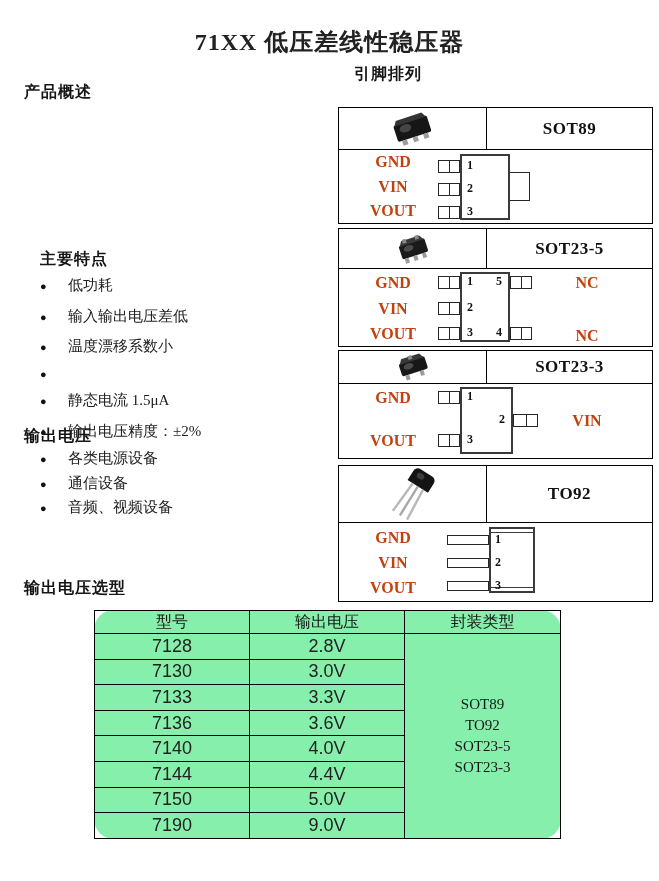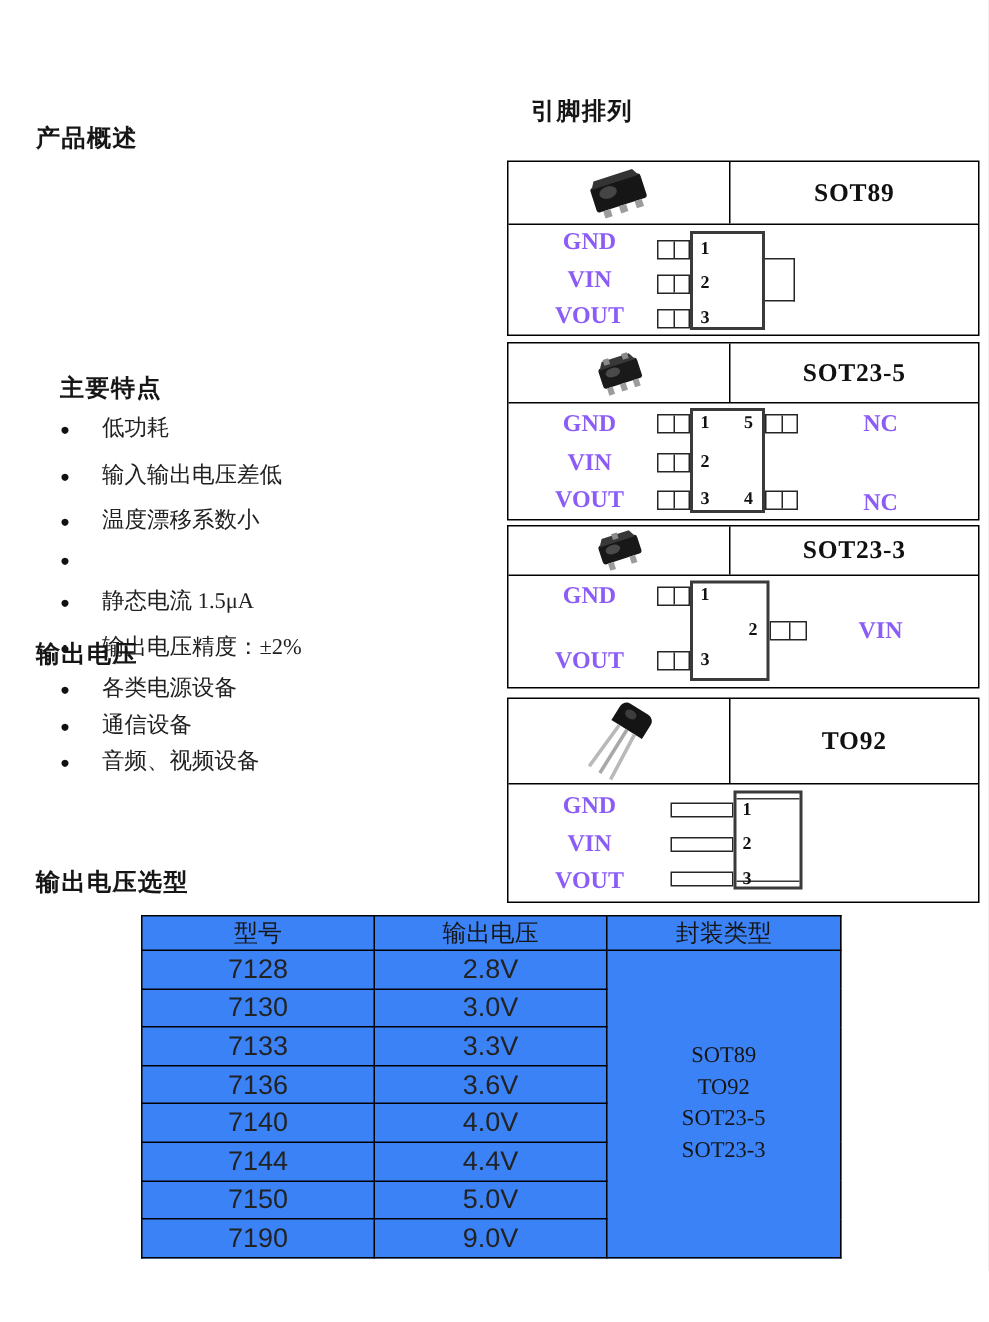--- a/index.html
+++ b/index.html
@@ -41,21 +41,21 @@
   }
   .pkg-name-cell {
     flex:1; display:flex; align-items:center; justify-content:center;
     font-family:"Liberation Serif", serif; font-weight:bold; font-size:17px;
     letter-spacing:0.5px; color:#111;
   }
   .pinrow { position:relative; }
   .pin-col { position:absolute; left:16px; top:0; bottom:0; width:76px; }
   .pin-col .pin-label, .right-col .pin-label {
     position:absolute; left:0; width:100%; text-align:center;
-    font-family:"Liberation Serif", serif; font-weight:600; font-size:16px; color:#8b5cf6;
+    font-family:"Liberation Serif", serif; font-weight:600; font-size:16px; color:#c2410c;
   }
   .right-col { position:absolute; left:205px; top:0; bottom:0; width:86px; }
   .pin {
     position:absolute; width:22px; height:13px;
     border:1.5px solid #262626; background:#fff;
   }
   .pin::after {
     content:""; position:absolute; left:50%; top:0; bottom:0;
     border-left:1.5px solid #262626;
   }
@@ -69,21 +69,22 @@
   }
   .pin-num {
     position:absolute; font-family:"Liberation Serif", serif; font-weight:bold;
     font-size:12px; color:#111;
   }
   .dline { position:absolute; left:0; right:0; border-top:1.5px solid #3a3a3a; }
 
   
   .sel-table {
     position:absolute; left:94px; top:610px; border-collapse:collapse;
-    background:#3b82f6;
+    background:#86efac;
+    border-radius:20px;
   }
   .sel-table th, .sel-table td { border:1.2px solid #000; text-align:center; padding:0; }
   .sel-table th {
     width:155px; height:23px; font-family:"Liberation Serif", serif;
     font-weight:normal; font-size:16px; color:#161616;
   }
   .sel-table td.val {
     height:25.6px; font-family:Liberation Sans, sans-serif; font-size:18px; color:#222;
   }
   .pkg-type-cell { width:156px; vertical-align:middle; }
@@ -93,20 +94,21 @@
   .footnote {
     position:absolute; left:18px; top:851px; font-size:14.5px; color:#212121;
     font-family:"Liberation Serif", serif;
   }
 </style>
 </head>
 <body>
 
 <div class="page">
 
+  <h1 class="page-title">71XX 低压差线性稳压器</h1>
 
   <h2 class="sec-heading" style="left:24px; top:82px;">产品概述</h2>
 
   <h2 class="sec-heading" style="left:40px; top:249px;text-align:center;">主要特点</h2>
   <ul class="bullet-list features" style="top:276px;">
     <li>
         <span class="bullet-dot">●</span>
         <span>低功耗</span>
       </li>
     <li>

